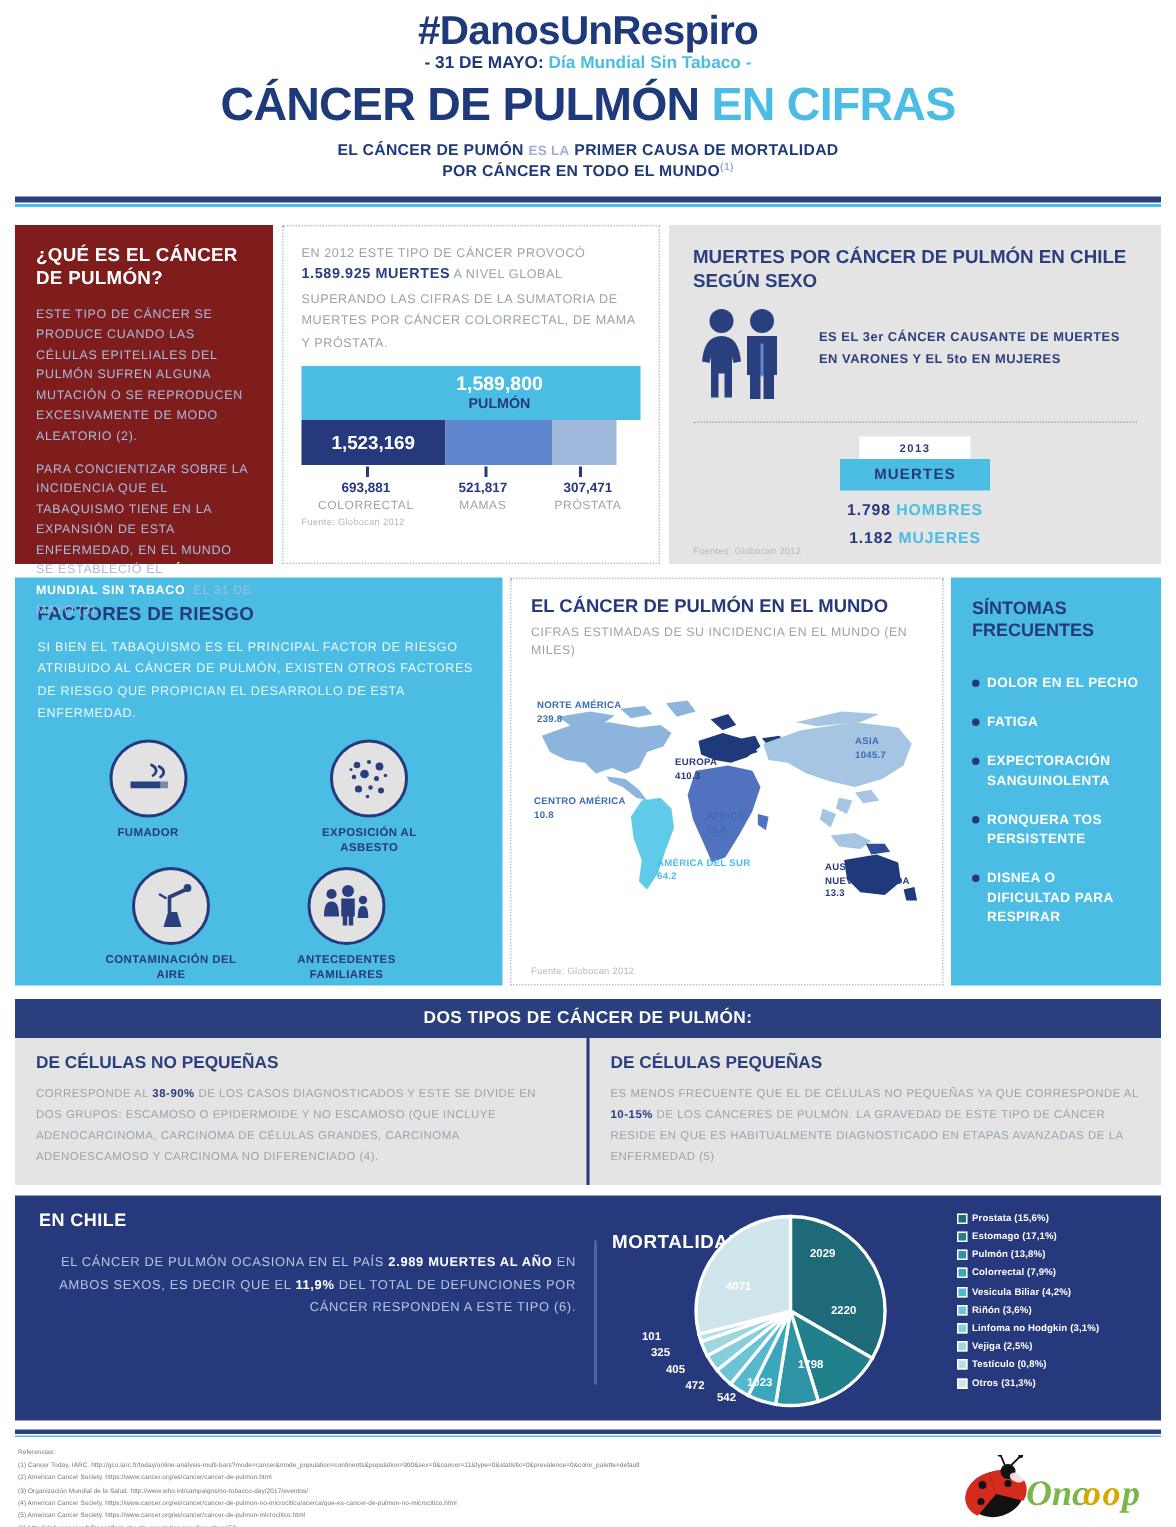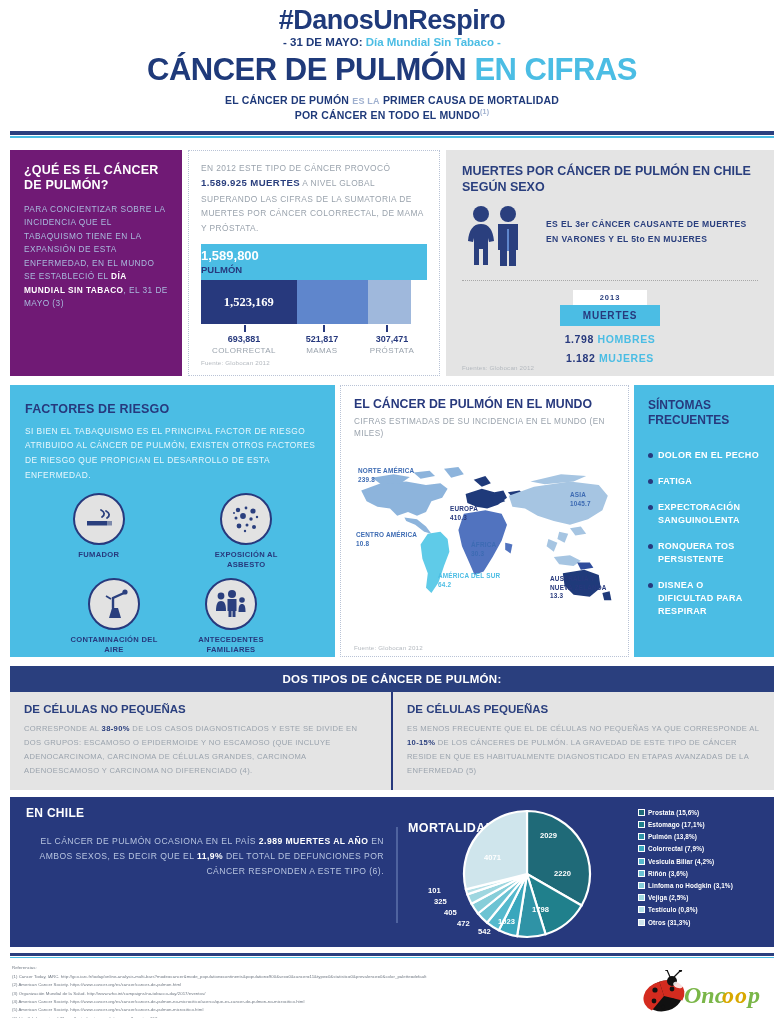--- a/index.html
+++ b/index.html
@@ -14,34 +14,34 @@
   .maintitle{font-size:31px;font-weight:bold;color:#1f3a7a;letter-spacing:-0.5px;margin-top:6px;line-height:1.05;}
   .maintitle .cyan{color:#4bbde4;}
   .tagline{font-size:10.5px;font-weight:bold;color:#1f3a7a;margin-top:6px;line-height:1.35;letter-spacing:0.2px;}
   .tagline .lt{color:#9fb0cf;font-weight:bold;font-size:9px;}
   .tagline sup{font-size:7px;color:#9fb0cf;}
   .rule{height:4px;background:#2a3f7e;margin:9px 10px 0 10px;}
   .rule2{height:2px;background:#4bbde4;margin:1px 10px 0 10px;}
 
   
   .row1{position:relative;margin:12px 10px 0 10px;height:226px;display:flex;gap:0;}
-  .card-navy{background:#701a75;color:#fff;}
+  .card-navy{background:#7f1d1d;color:#fff;}
   .panel-a{width:172px;padding:13px 14px 10px 14px;box-sizing:border-box;}
   .panel-a h2{font-size:12.5px;font-weight:bold;margin:0 0 9px 0;line-height:1.25;letter-spacing:0.2px;}
   .panel-a p{font-size:8.3px;line-height:1.62;color:#a9bbdd;margin:0 0 9px 0;letter-spacing:0.45px;}
   .panel-a p b{color:#ffffff;}
 
   .panel-b{flex:1;border:1px dotted #b9c3d6;margin:0 6px;padding:10px 12px 6px 12px;box-sizing:border-box;position:relative;background:#fff;}
   .panel-b .intro{font-size:8.4px;line-height:1.72;color:#9aa3ad;letter-spacing:0.4px;margin:0 0 9px 0;}
   .panel-b .intro b{color:#2a3f7e;font-size:9.6px;}
   .bars{width:100%;}
-  .bar-top{background:#4bbde4;height:36px;display:flex;flex-direction:column;justify-content:center;box-sizing:border-box;color:#fff;}
+  .bar-top{background:#4bbde4;height:36px;display:flex;flex-direction:column;justify-content:center;padding-left:38px;box-sizing:border-box;color:#fff;align-items:center;}
   .bar-top .num{font-size:13px;font-weight:bold;line-height:1.1;}
   .bar-top .lbl{font-size:9.5px;font-weight:bold;color:#27397d;line-height:1.2;}
-  .bar-bottom{display:flex;height:44px;width:93%;font-family:Liberation Serif, serif;}
+  .bar-bottom{display:flex;height:30px;width:93%;}
   .seg1{background:#27397d;width:45.5%;display:flex;align-items:center;justify-content:center;color:#fff;font-size:12.5px;font-weight:bold;}
   .seg2{background:#5f86cc;width:34%;}
   .seg3{background:#9fb8dc;width:20.5%;}
   .ticks{position:relative;height:9px;}
   .tick{position:absolute;top:1px;width:2px;height:7px;background:#27397d;}
   .blabels{display:flex;margin-top:1px;}
   .blab{text-align:center;}
   .blab .n{font-size:9px;font-weight:bold;color:#27397d;line-height:1.3;}
   .blab .t{font-size:8px;color:#9aa3ad;letter-spacing:0.4px;}
   .src{font-size:6.2px;color:#b4b9bf;margin-top:4px;letter-spacing:0.2px;}
@@ -136,20 +136,21 @@
       <span>POR CÁNCER EN TODO EL MUNDO</span><sup>(1)</sup>
     </div>
   </div>
   <div class="rule"></div>
   <div class="rule2"></div>
 
   <div class="row1">
 
     <div class="card-navy panel-a">
       <h2>¿QUÉ ES EL CÁNCER DE PULMÓN?</h2>
+      <p>ESTE TIPO DE CÁNCER SE PRODUCE CUANDO LAS CÉLULAS EPITELIALES DEL PULMÓN SUFREN ALGUNA MUTACIÓN O SE REPRODUCEN EXCESIVAMENTE DE MODO ALEATORIO (2).</p>
       <p>
         <span>PARA CONCIENTIZAR  SOBRE LA INCIDENCIA QUE EL TABAQUISMO TIENE EN LA EXPANSIÓN DE ESTA ENFERMEDAD, EN EL MUNDO SE ESTABLECIÓ EL </span><b>DÍA MUNDIAL SIN TABACO</b><span>, EL 31 DE MAYO (3)</span>
       </p>
     </div>
 
     <div class="panel-b">
       <p class="intro">
         <span>EN 2012 ESTE TIPO DE CÁNCER PROVOCÓ </span><b>1.589.925 MUERTES</b><span> A NIVEL GLOBAL  SUPERANDO LAS CIFRAS DE LA SUMATORIA DE MUERTES POR CÁNCER COLORRECTAL, DE MAMA Y PRÓSTATA.</span>
       </p>
       <div class="bars">

